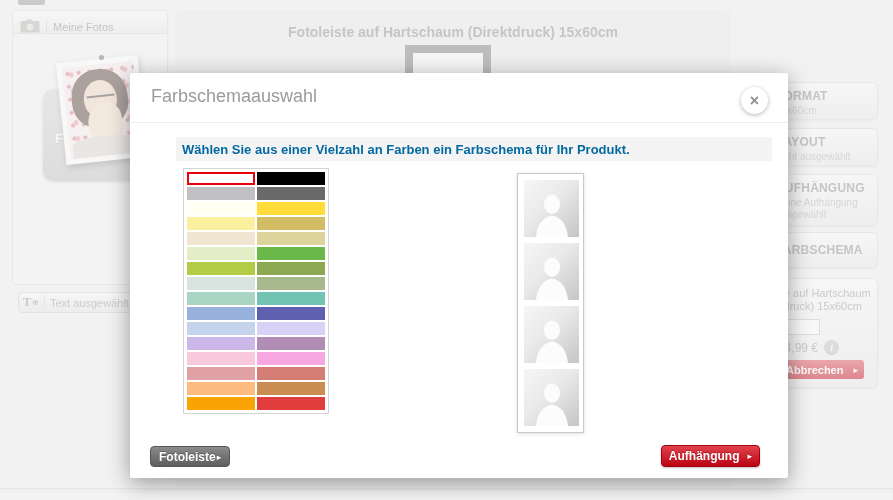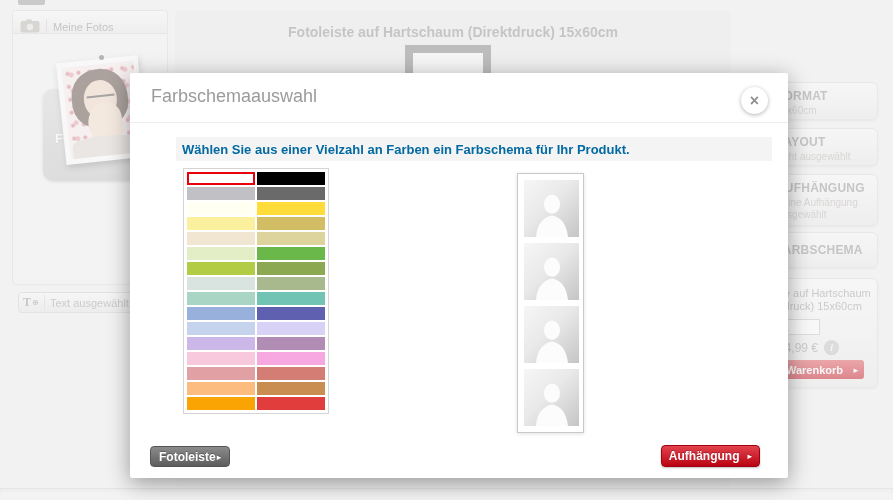--- a/index.html
+++ b/index.html
@@ -151,21 +151,21 @@
     </div>
 
     <div class="side-card card-summary">
       <div class="sum-line">Fotoleiste auf Hartschaum (Direktdruck) 15x60cm</div>
       <input class="qty-input" value="1" style="">
       <div class="price-row">
         <span class="price-text">24,99 €</span>
         <span class="info-icon">i</span>
       </div>
       <button class="cart-btn">
-        <span>Warenkorb</span>
+        <span>Abbrechen</span>
         <span class="arr">▸</span>
       </button>
     </div>
 
     <div class="footer-edge"></div>
   </div>
 
   <div class="dim-overlay"></div>
 
   <div class="modal">

